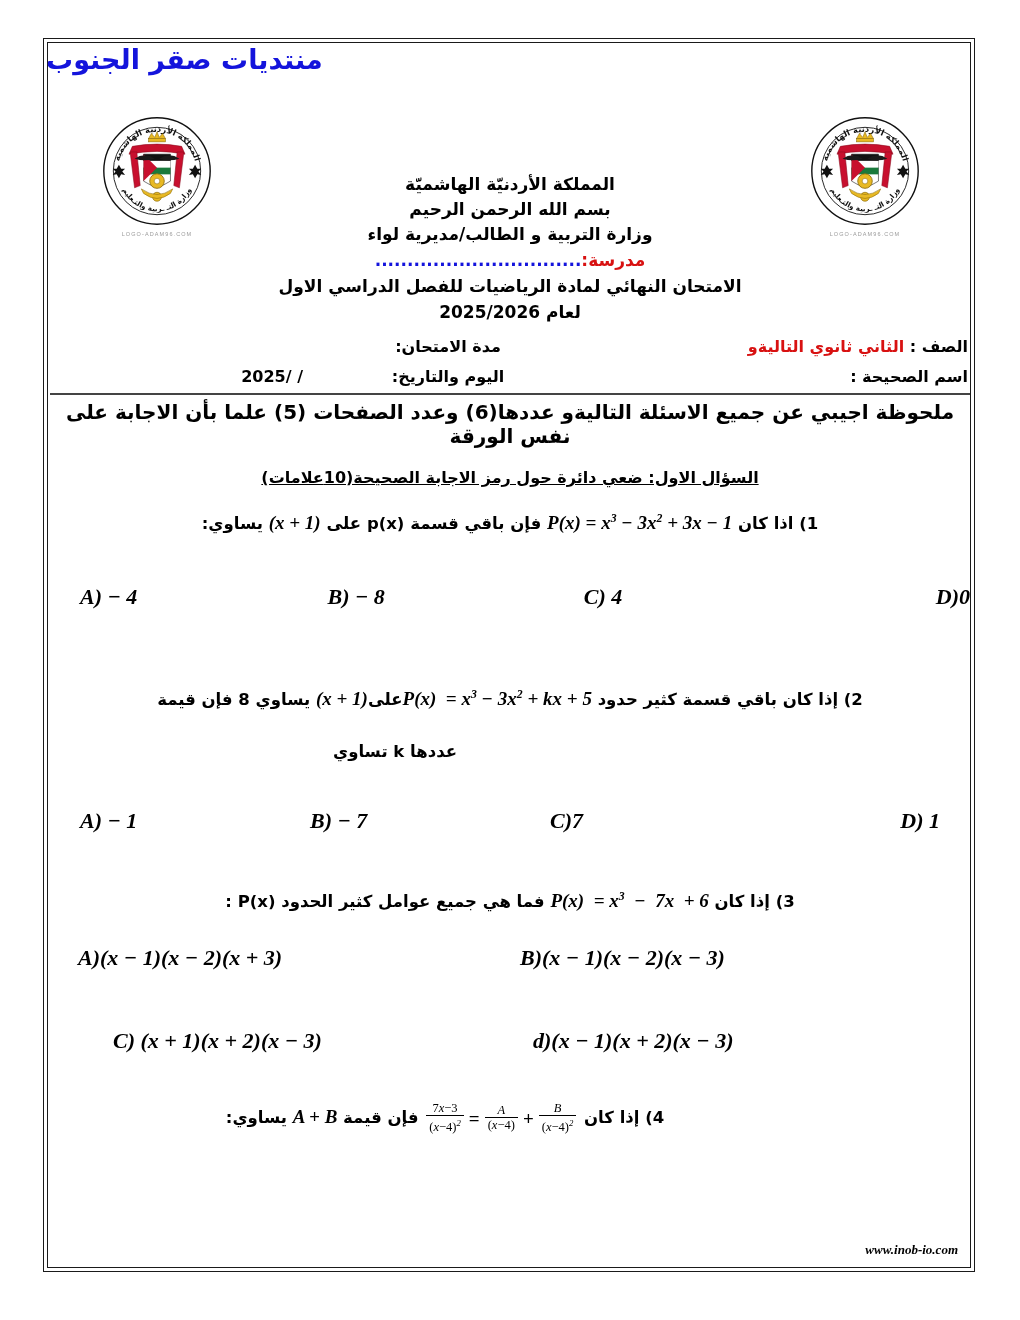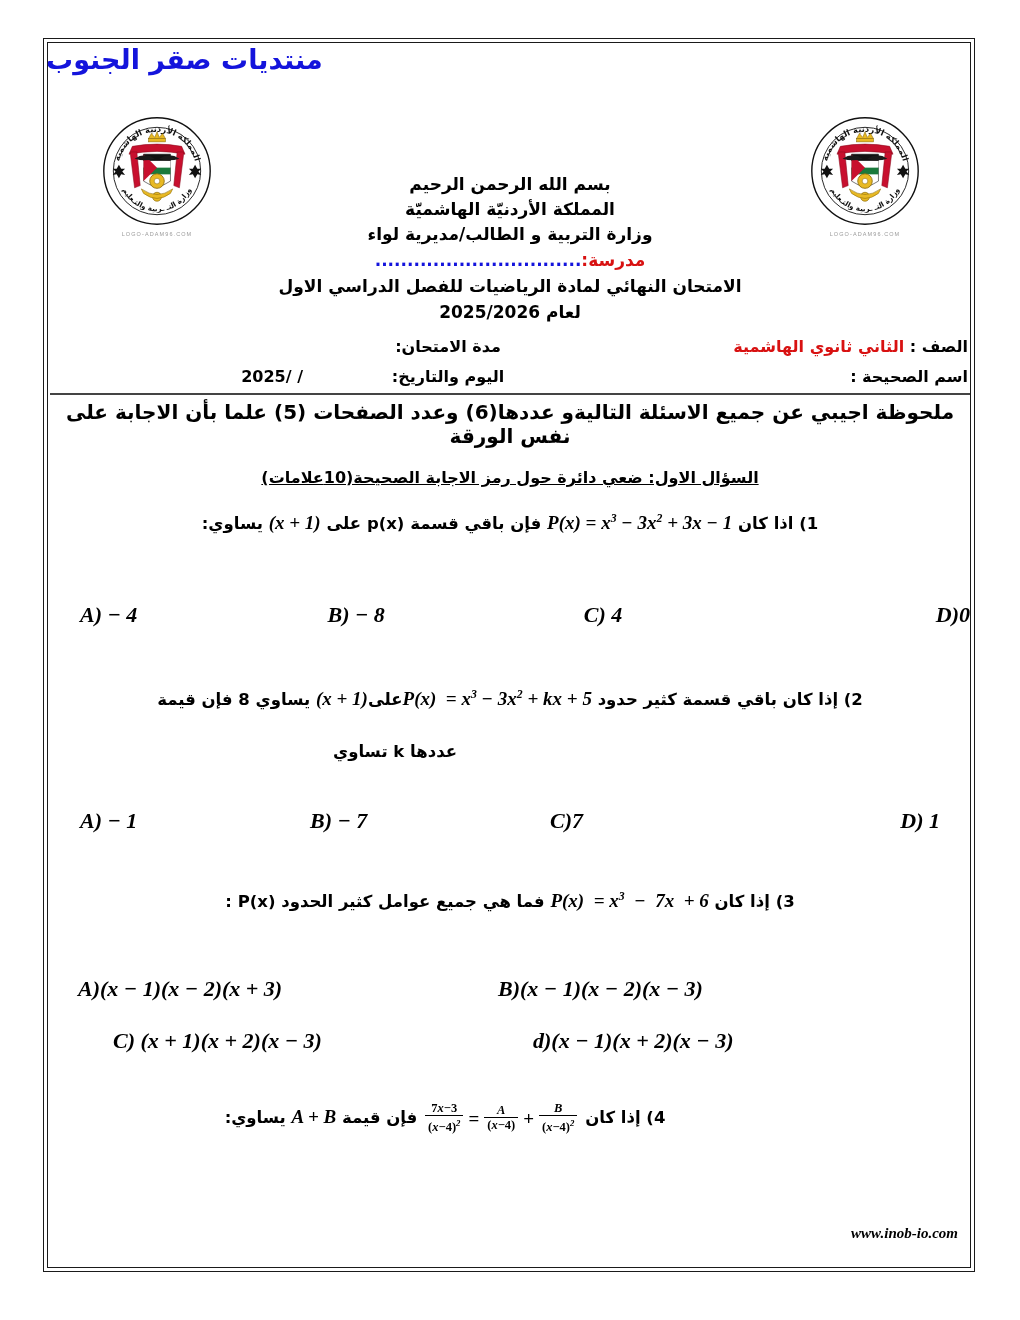--- a/index.html
+++ b/index.html
@@ -120,37 +120,37 @@
   .row-q1 .c3{width:290px;}
   .row-q1 .c4{width:100px;text-align:right;}
   .row-fact .f1{margin-left:10px;width:420px;}
   .row-fact .f2{width:420px;margin-top:16px;}
   .row-fact2 .f1{margin-left:45px;width:420px;}
   .row-fact2 .f2{width:420px;}
   
   .frac{
     display:inline-block;vertical-align:middle;text-align:center;
     font-family:"Liberation Serif","DejaVu Serif",serif;
-    font-size:12.5px;font-weight:700;direction:ltr;
+    font-size:12.5px;font-weight:400;direction:ltr;
     margin:0 2px;position:relative;top:-1px;
   }
   .frac .num{display:block;padding:0 3px;line-height:14px;}
   .frac .den{display:block;border-top:1.4px solid #000;padding:0 3px;line-height:15px;}
   .frac .num i,.frac .den i{font-style:italic;}
   .frac sup{font-size:0.7em;}
   .op{
     font-family:"Liberation Serif","DejaVu Serif",serif;
     font-weight:700;font-size:19px;font-style:normal;
     display:inline-block;direction:ltr;margin:0 3px;vertical-align:middle;
   }
   .footer{
-    position:absolute;left:0;right:0;bottom:18px;
+    position:absolute;left:0;right:0;bottom:2px;
     text-align:right;padding-right:12px;
     font-family:"Liberation Serif","DejaVu Serif",serif;
-    font-style:italic;font-weight:700;font-size:15px;color:#000;
+    font-style:italic;font-weight:700;font-size:13px;color:#000;
     direction:ltr;
   }
 </style>
 </head>
 <body>
 
 <div class="page-frame"></div>
 
 <div class="watermark">منتديات صقر الجنوب</div>
 
@@ -231,31 +231,31 @@
       <path d="M140 78 Q122 66 104 78 Q122 84 140 78 Z" fill="#1a1a1a"></path>
       <circle cx="100" cy="118" r="13" fill="#e8b923" stroke="#8a6a08" stroke-width="1.5"></circle>
       <circle cx="100" cy="118" r="5" fill="#fff" stroke="#8a6a08" stroke-width="1"></circle>
       <circle cx="100" cy="146" r="8" fill="#e8b923" stroke="#8a6a08" stroke-width="1.2"></circle>
       <path d="M72 132 Q100 152 128 132 L124 140 Q100 158 76 140 Z" fill="#e8b923" stroke="#8a6a08" stroke-width="1"></path>
     </svg>
     <div class="emblem-caption">LOGO-ADAM96.COM</div>
   </div>
 
   <div class="head-block">
+    <div class="head-line">المملكة الأردنيّة الهاشميّة</div>
     <div class="head-line">بسم الله الرحمن الرحيم</div>
-    <div class="head-line">المملكة الأردنيّة الهاشميّة</div>
     <div class="head-line">وزارة التربية و الطالب/مديرية لواء</div>
     <div class="school-line"><span>مدرسة:</span><span class="school-dots">................................</span></div>
     <div class="title-line">الامتحان النهائي لمادة الرياضيات  للفصل الدراسي الاول</div>
     <div class="title-line">لعام 2025/2026</div>
   </div>
 
   <div class="info-rows">
     <div class="info-row">
-      <div class="cell-right"><span>الصف : </span><span class="red">الثاني ثانوي الهاشمية</span></div>
+      <div class="cell-right"><span>الصف : </span><span class="red">الثاني ثانوي التاليةو</span></div>
       <div class="cell-mid">مدة الامتحان:</div>
       <div class="cell-left"></div>
     </div>
     <div class="info-row">
       <div class="cell-right">اسم الصحيحة :</div>
       <div class="cell-mid">اليوم والتاريخ:</div>
       <div class="cell-left">/    /2025</div>
     </div>
   </div>
 
@@ -268,21 +268,21 @@
   <div class="question" style="top:444px;">
     <div class="q-text center">
       <span>1)</span>
       <span>اذا كان</span>
       <span class="mathit">P(x) = x<sup>3</sup> − 3x<sup>2</sup> + 3x − 1</span>
       <span>فإن باقي قسمة p(x) على</span>
       <span class="mathit">(x + 1)</span>
       <span>يساوي:</span>
     </div>
   </div>
-  <div class="choices row-q1" style="top:542px;padding-left:18px;gap:48px;">
+  <div class="choices row-q1" style="top:524px;padding-left:18px;gap:48px;">
     <div class="choice c1"><span class="lbl">A)</span> <span>− 4</span></div>
     <div class="choice c2"><span class="lbl">B)</span> <span>− 8</span></div>
     <div class="choice c3"><span class="lbl">C)</span> <span>4</span></div>
     <div class="choice c4"><span class="lbl">D)</span><span>0</span></div>
   </div>
 
   <div class="question" style="top:620px;">
     <div class="q-text center">
       <span>2)</span>
       <span>إذا كان باقي قسمة كثير حدود</span>
@@ -299,21 +299,21 @@
   </div>
 
   <div class="question" style="top:822px;">
     <div class="q-text center">
       <span>3)</span>
       <span>إذا كان</span>
       <span class="mathit">P(x)&nbsp; = x<sup>3</sup>&nbsp; −&nbsp; 7x&nbsp; + 6</span>
       <span>فما هي جميع عوامل كثير الحدود (P(x :</span>
     </div>
   </div>
-  <div class="choices row-fact" style="top:900px;padding-left:18px;">
+  <div class="choices row-fact" style="top:869px;padding-left:18px;gap:22px;">
     <div class="choice f1"><span class="lbl">A)</span><span>(x − 1)(x − 2)(x + 3)</span></div>
     <div class="choice f2"><span class="lbl">B)</span><span>(x − 1)(x − 2)(x − 3)</span></div>
   </div>
   <div class="choices row-fact2" style="top:968px;padding-left:18px;">
     <div class="choice f1"><span class="lbl">C)</span> <span>(x + 1)(x + 2)(x − 3)</span></div>
     <div class="choice f2"><span class="lbl">d)</span><span>(x − 1)(x + 2)(x − 3)</span></div>
   </div>
 
   <div class="question" style="top:1042px;">
     <div class="q-text center" style="padding-right:130px;">

